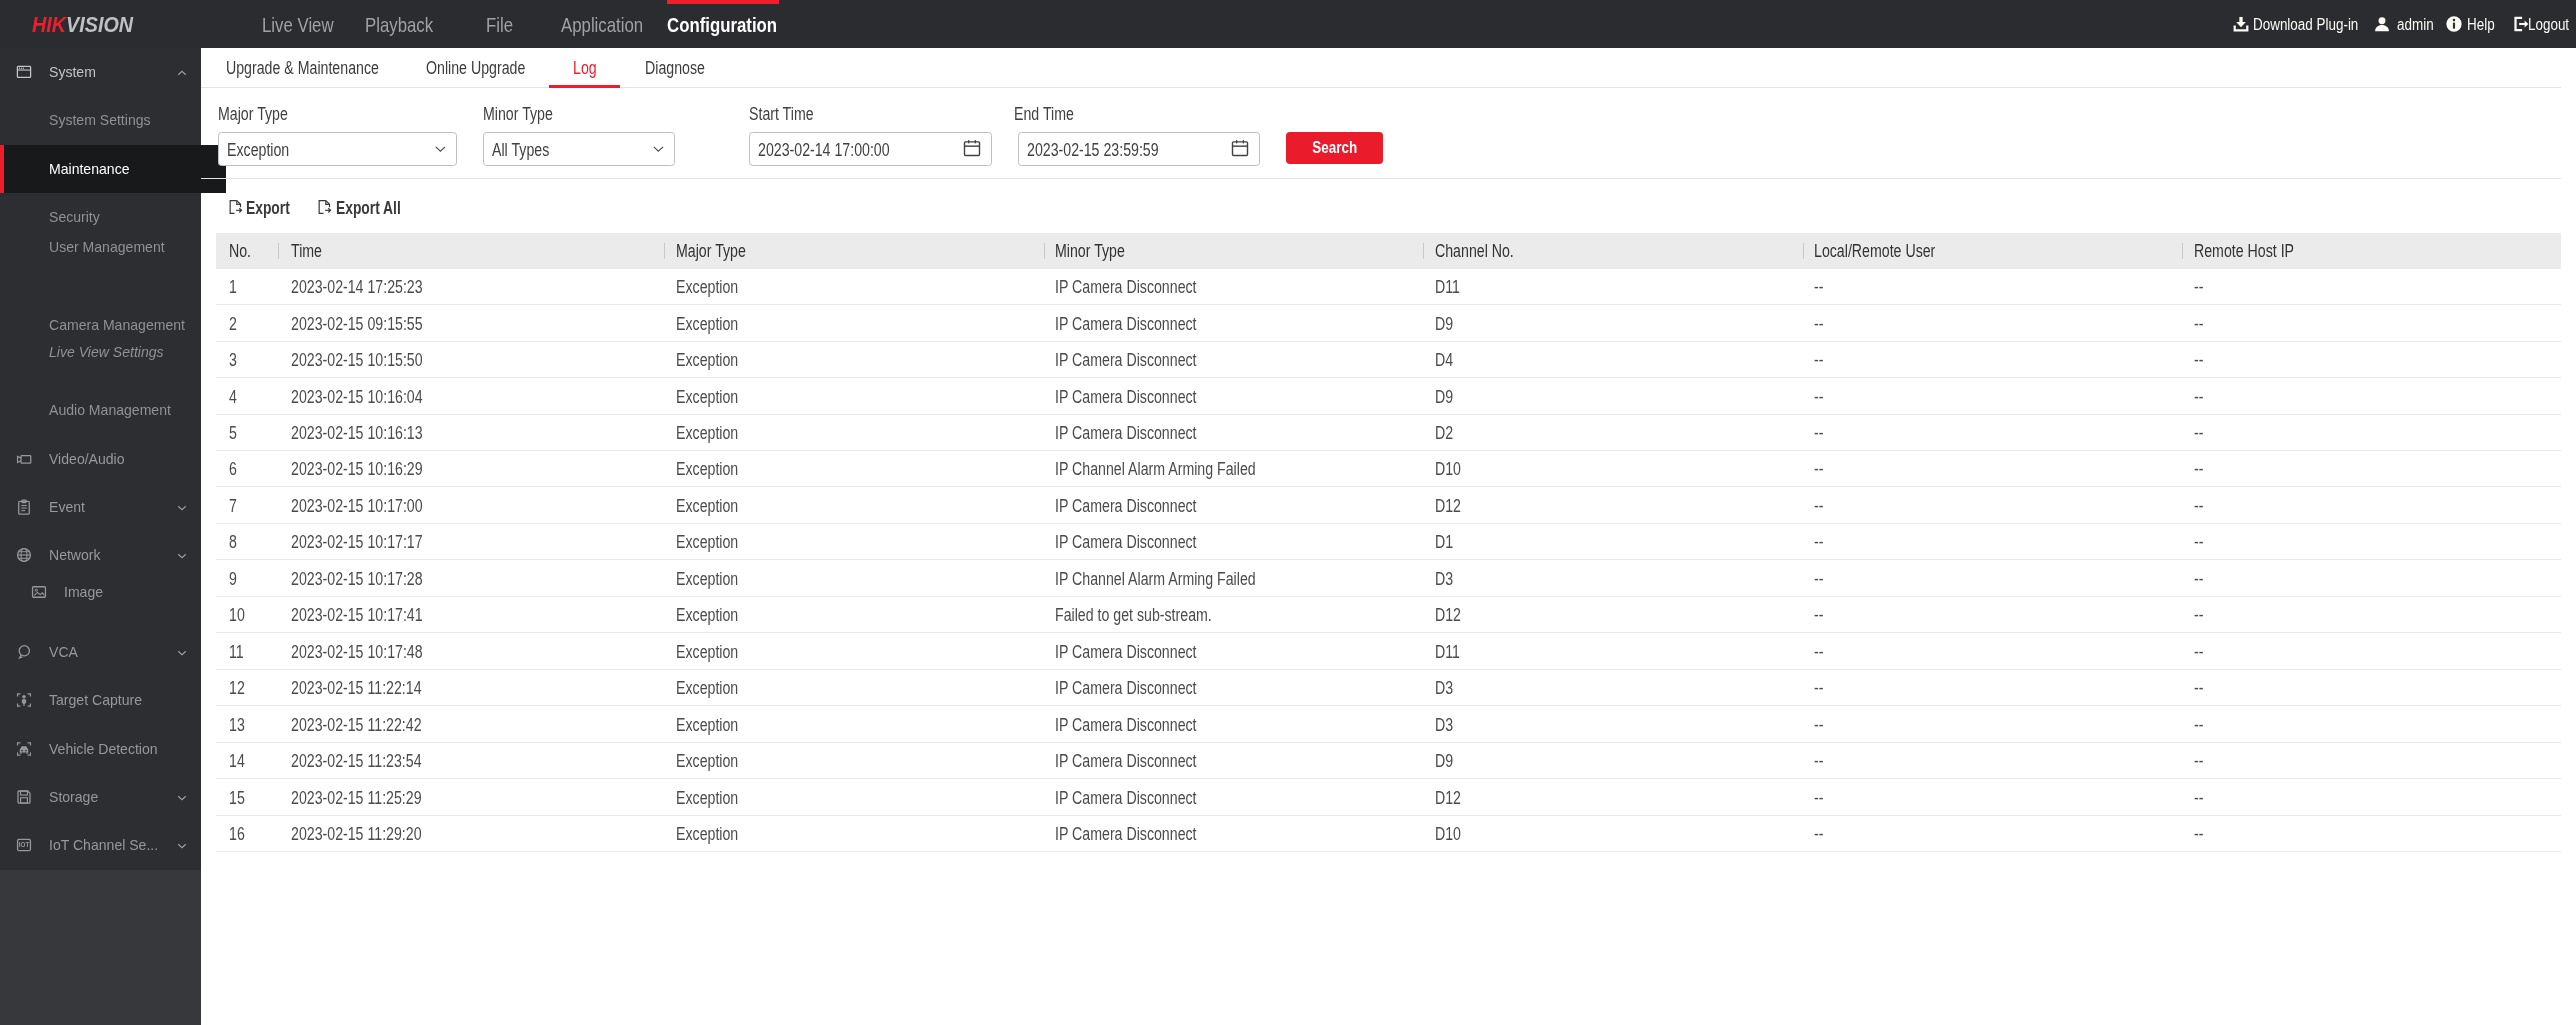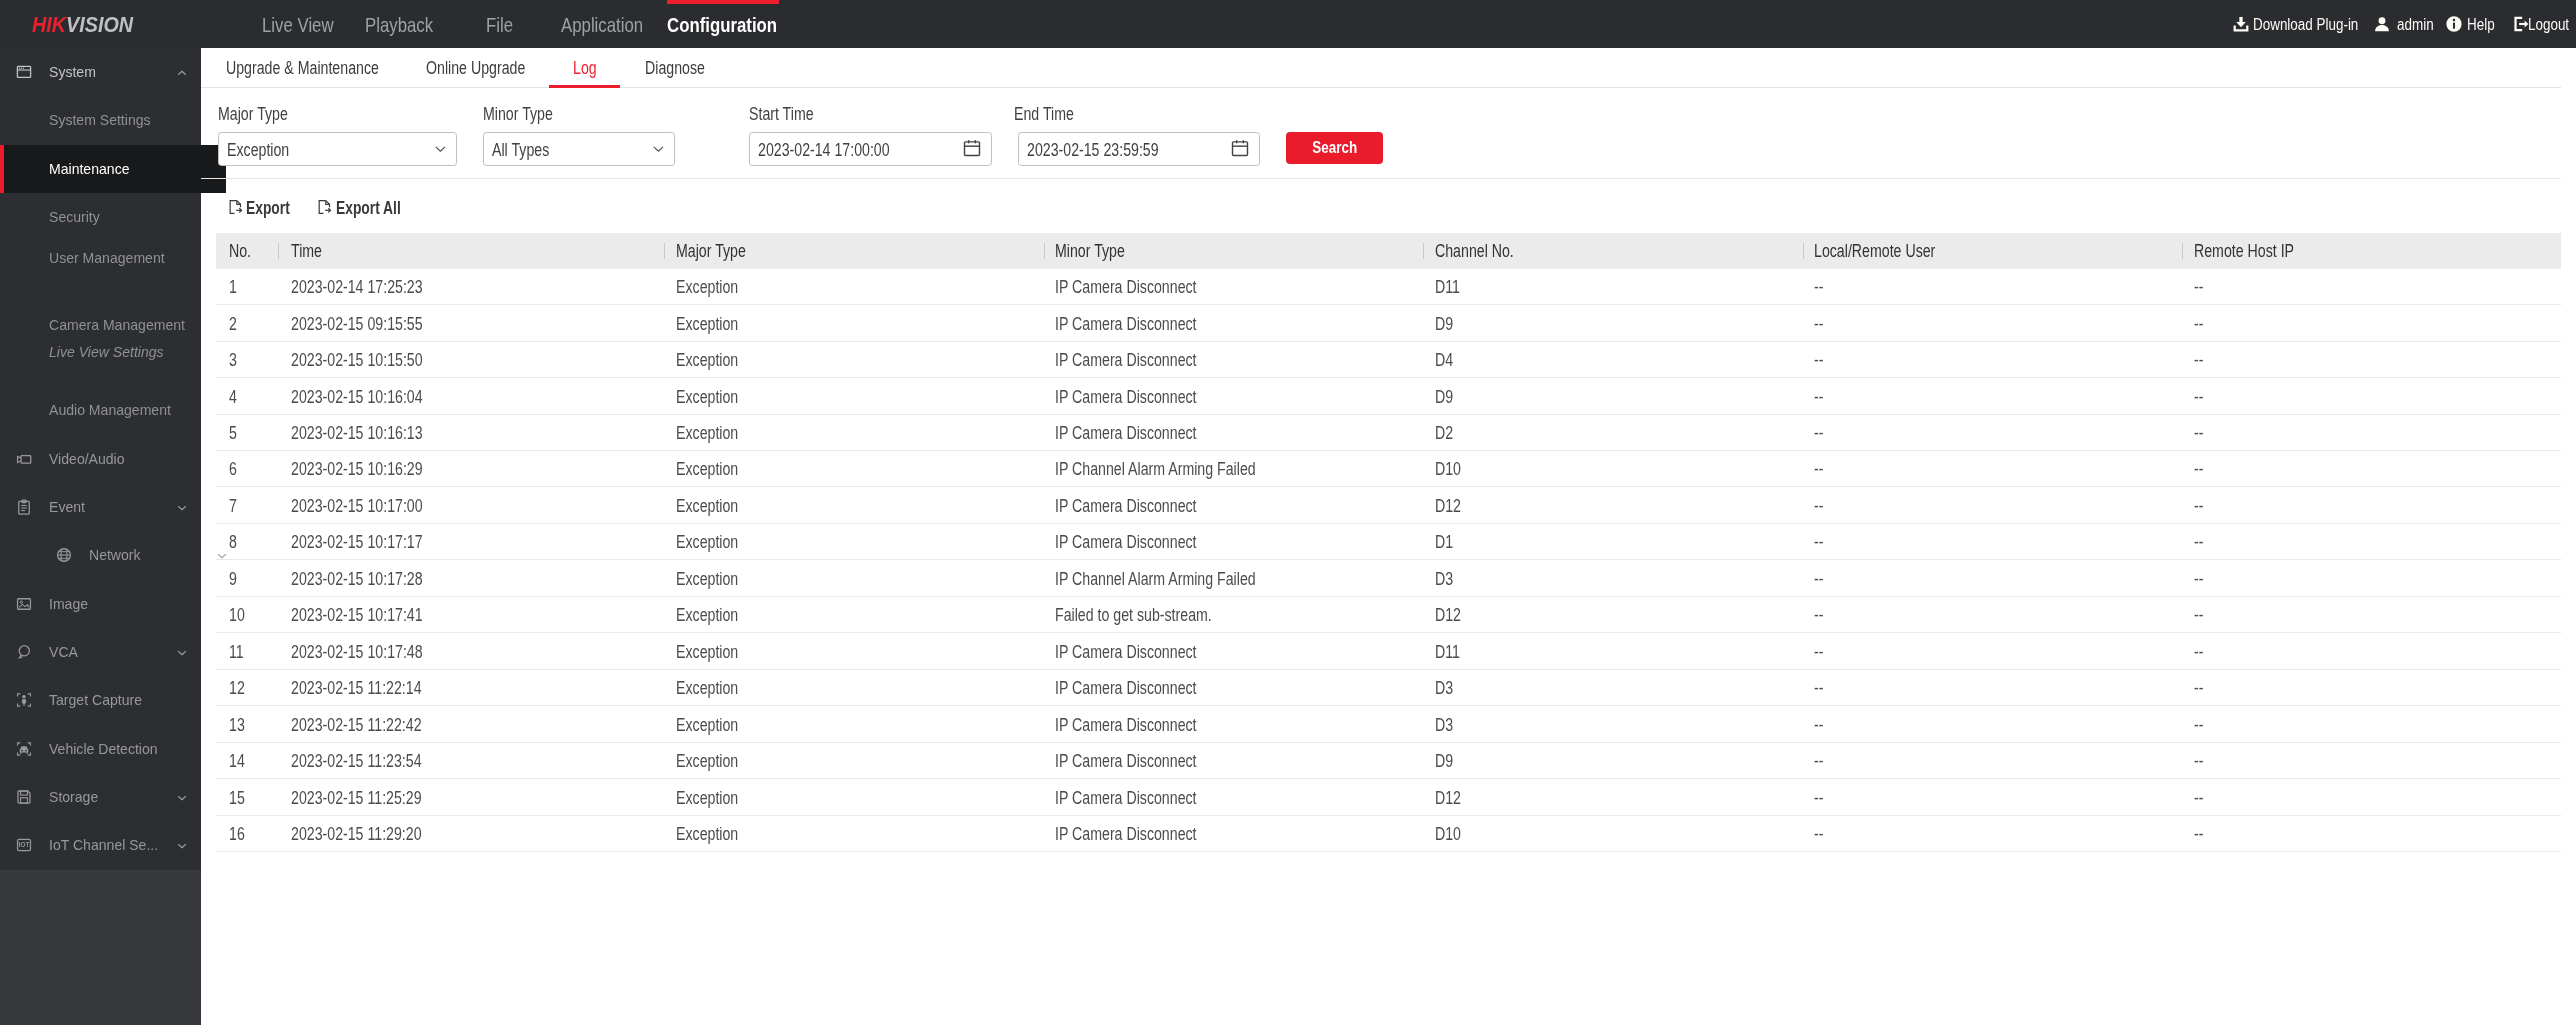--- a/index.html
+++ b/index.html
@@ -108,21 +108,21 @@
       </div>
 <div class="srow" style="top:48px;">
         <span class="stxt sub">System Settings</span>
       </div>
 <div class="srow sel" style="top:97px;">
         <span class="stxt selt">Maintenance</span>
       </div>
 <div class="srow" style="top:145px;">
         <span class="stxt sub">Security</span>
       </div>
-<div class="srow" style="top:186px;text-decoration:underline;">
+<div class="srow" style="top:175px;text-decoration:underline;">
         <span class="stxt sub">User Management</span>
       </div>
 <div class="srow" style="top:253px;">
         <span class="stxt sub">Camera Management</span>
       </div>
 <div class="srow" style="top:280px;font-style:italic;">
         <span class="stxt sub">Live View Settings</span>
       </div>
 <div class="srow" style="top:338px;">
         <span class="stxt sub">Audio Management</span>
@@ -140,34 +140,34 @@
           <rect x="9.2" y="2.8" width="5.6" height="3.4" rx="0.8" fill="none" stroke="#97989a" stroke-width="1.5"></rect>
           <line x1="8.4" y1="10" x2="15.6" y2="10" stroke="#97989a" stroke-width="1.5"></line>
           <line x1="8.4" y1="13.4" x2="15.6" y2="13.4" stroke="#97989a" stroke-width="1.5"></line>
           <line x1="8.4" y1="16.8" x2="13.4" y2="16.8" stroke="#97989a" stroke-width="1.5"></line>
         </svg>
         <span class="stxt grp">Event</span>
         <svg class="schev" viewBox="0 0 24 24">
           <path d="M5.5 9l6.5 6 6.5-6" fill="none" stroke="#a2a3a5" stroke-width="1.8"></path>
         </svg>
       </div>
-<div class="srow" style="top:483px;margin-left:40px;">
+<div class="srow" style="top:483px;">
         <svg class="sico" viewBox="0 0 24 24">
           <circle cx="12" cy="12" r="8.6" fill="none" stroke="#97989a" stroke-width="1.7"></circle>
           <ellipse cx="12" cy="12" rx="4" ry="8.6" fill="none" stroke="#97989a" stroke-width="1.5"></ellipse>
           <line x1="3.4" y1="12" x2="20.6" y2="12" stroke="#97989a" stroke-width="1.5"></line>
           <line x1="4.6" y1="7.6" x2="19.4" y2="7.6" stroke="#97989a" stroke-width="1.3"></line>
           <line x1="4.6" y1="16.4" x2="19.4" y2="16.4" stroke="#97989a" stroke-width="1.3"></line>
         </svg>
         <span class="stxt grp">Network</span>
         <svg class="schev" viewBox="0 0 24 24">
           <path d="M5.5 9l6.5 6 6.5-6" fill="none" stroke="#a2a3a5" stroke-width="1.8"></path>
         </svg>
       </div>
-<div class="srow" style="top:532px;">
+<div class="srow" style="top:520px;margin-left:15px;">
         <svg class="sico" viewBox="0 0 24 24">
           <rect x="3.4" y="5" width="17.2" height="14" rx="1.2" fill="none" stroke="#97989a" stroke-width="1.7"></rect>
           <circle cx="8.4" cy="9.6" r="1.5" fill="none" stroke="#97989a" stroke-width="1.3"></circle>
           <path d="M5.5 16.5 l4.5-4 3.5 3 3-2.5 2.6 3.5" fill="none" stroke="#97989a" stroke-width="1.5"></path>
         </svg>
         <span class="stxt grp">Image</span>
       </div>
 <div class="srow" style="top:580px;">
         <svg class="sico" viewBox="0 0 24 24">
           <circle cx="12.4" cy="10.4" r="6.8" fill="none" stroke="#97989a" stroke-width="1.7"></circle>

